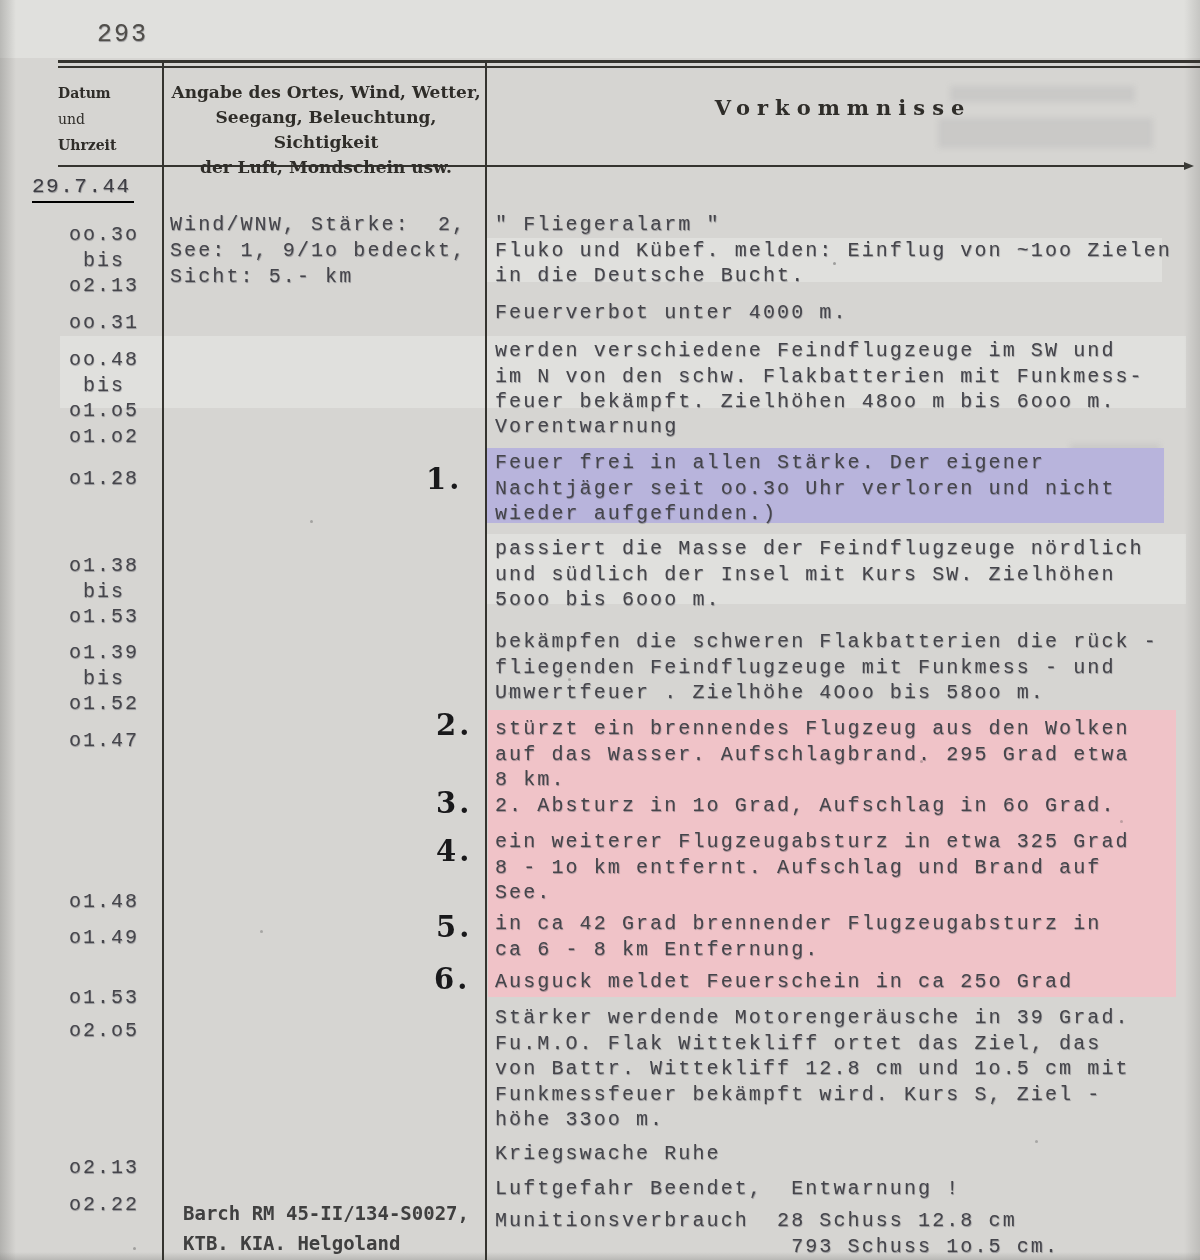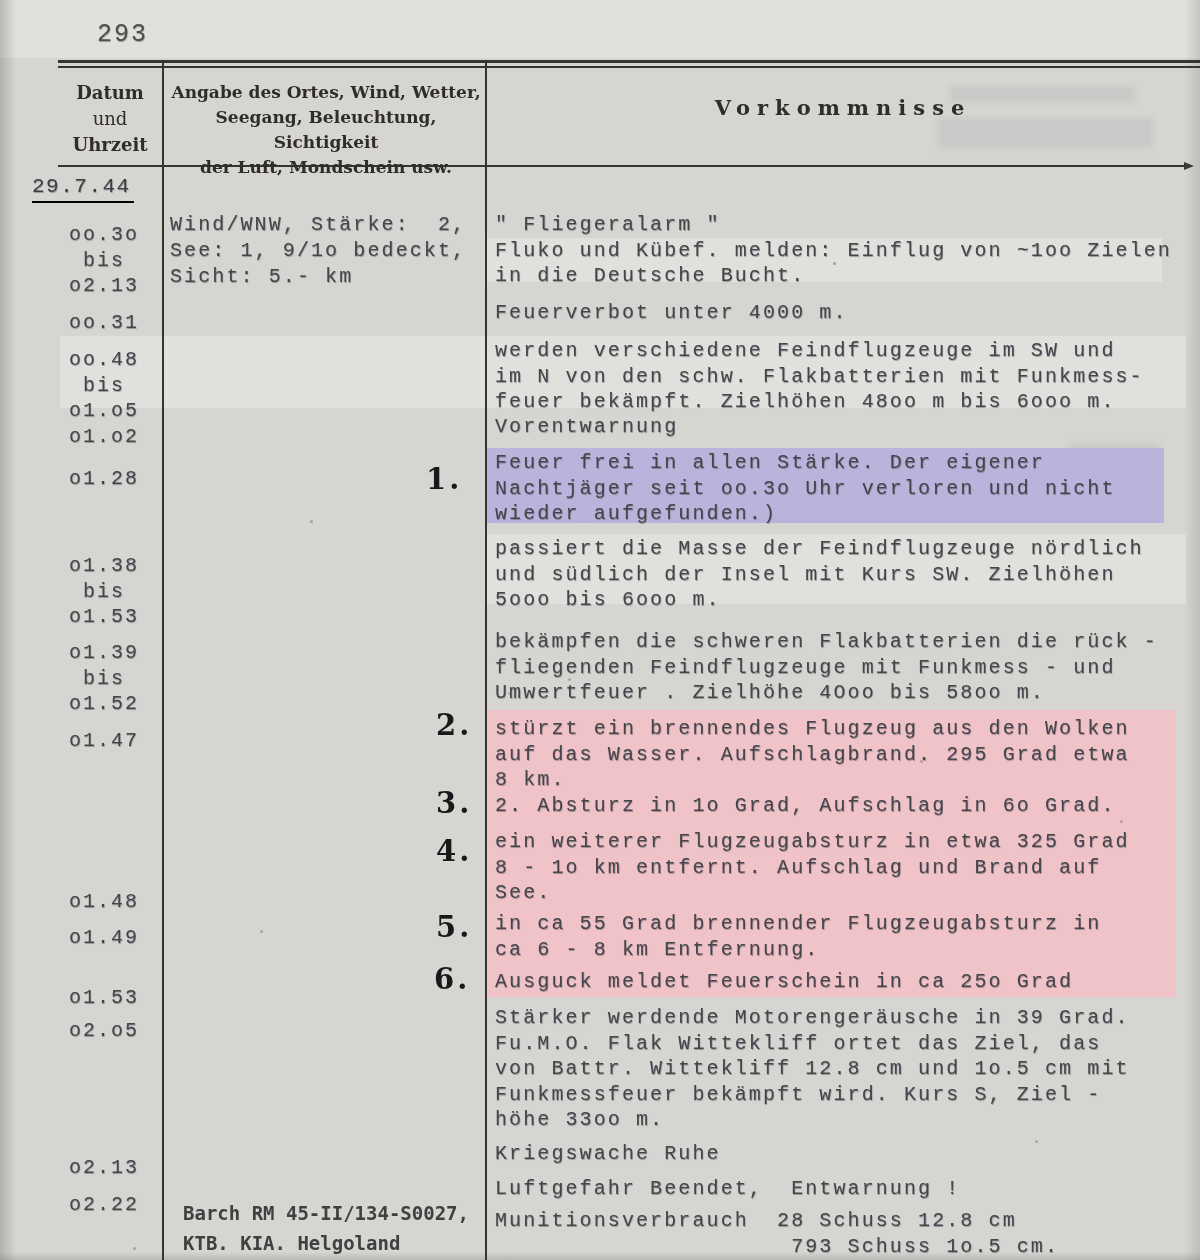--- a/index.html
+++ b/index.html
@@ -8,21 +8,21 @@
   .abs{position:absolute;}
   
   .tw{font-family:"Liberation Mono",monospace;color:#45454b;z-index:5;
       text-shadow:0.6px 0.6px 0.7px rgba(70,70,80,0.45);}
   .ln{white-space:pre;}
   .timecol{left:58px;width:92px;text-align:center;font-size:20px;letter-spacing:2px;line-height:25.5px;}
   .condcol{left:170px;font-size:20px;letter-spacing:2.1px;line-height:25.8px;}
   .evcol{left:495px;font-size:20px;letter-spacing:2.1px;line-height:25.5px;}
   
   .fraktur{font-family:"DejaVu Serif",serif;color:#2f2d29;z-index:5;}
-  .hdr1{left:58px;top:80px;width:104px;text-align:center;font-size:18px;line-height:26px;}
+  .hdr1{left:58px;top:80px;width:104px;text-align:left;font-size:14px;line-height:26px;}
   .hdr2{left:168px;top:80px;width:316px;text-align:center;font-size:17px;line-height:25px;font-weight:bold;}
   .hdr3{left:486px;top:95px;width:714px;text-align:center;font-size:21px;font-weight:bold;letter-spacing:7px;}
   .b{font-weight:bold;}
   .pageno{left:97px;top:20px;font-size:25px;letter-spacing:2px;color:#504e4a;z-index:5;}
   .date{left:32px;top:175px;font-size:21px;letter-spacing:1.5px;color:#3e3e44;
         border-bottom:2px solid #000000;padding:0 3px 3px 0;z-index:5;}
   
   .rule{background:#35342f;z-index:4;}
   .vline{width:2px;top:60px;height:1200px;}
   .arrow{width:0;height:0;border-left:10px solid #3a3a36;border-top:4px solid transparent;
@@ -154,21 +154,21 @@
       </div>
       <div class="abs tw evcol" style="top: 829px;">
         <div class="ln">ein weiterer Flugzeugabsturz in etwa 325 Grad</div>
         <div class="ln">8 - 1o km entfernt. Aufschlag und Brand auf</div>
         <div class="ln">See.</div>
       </div>
       <div class="abs tw timecol" style="top: 925px;">
         <div class="ln">o1.49</div>
       </div>
       <div class="abs tw evcol" style="top: 911px;">
-        <div class="ln">in ca 55 Grad brennender Flugzeugabsturz in</div>
+        <div class="ln">in ca 42 Grad brennender Flugzeugabsturz in</div>
         <div class="ln">ca 6 - 8 km Entfernung.</div>
       </div>
       <div class="abs tw timecol" style="top: 985px;">
         <div class="ln">o1.53</div>
       </div>
       <div class="abs tw evcol" style="top: 969px;">
         <div class="ln">Ausguck meldet Feuerschein in ca 25o Grad</div>
       </div>
       <div class="abs tw timecol" style="top: 1018px;">
         <div class="ln">o2.o5</div>

